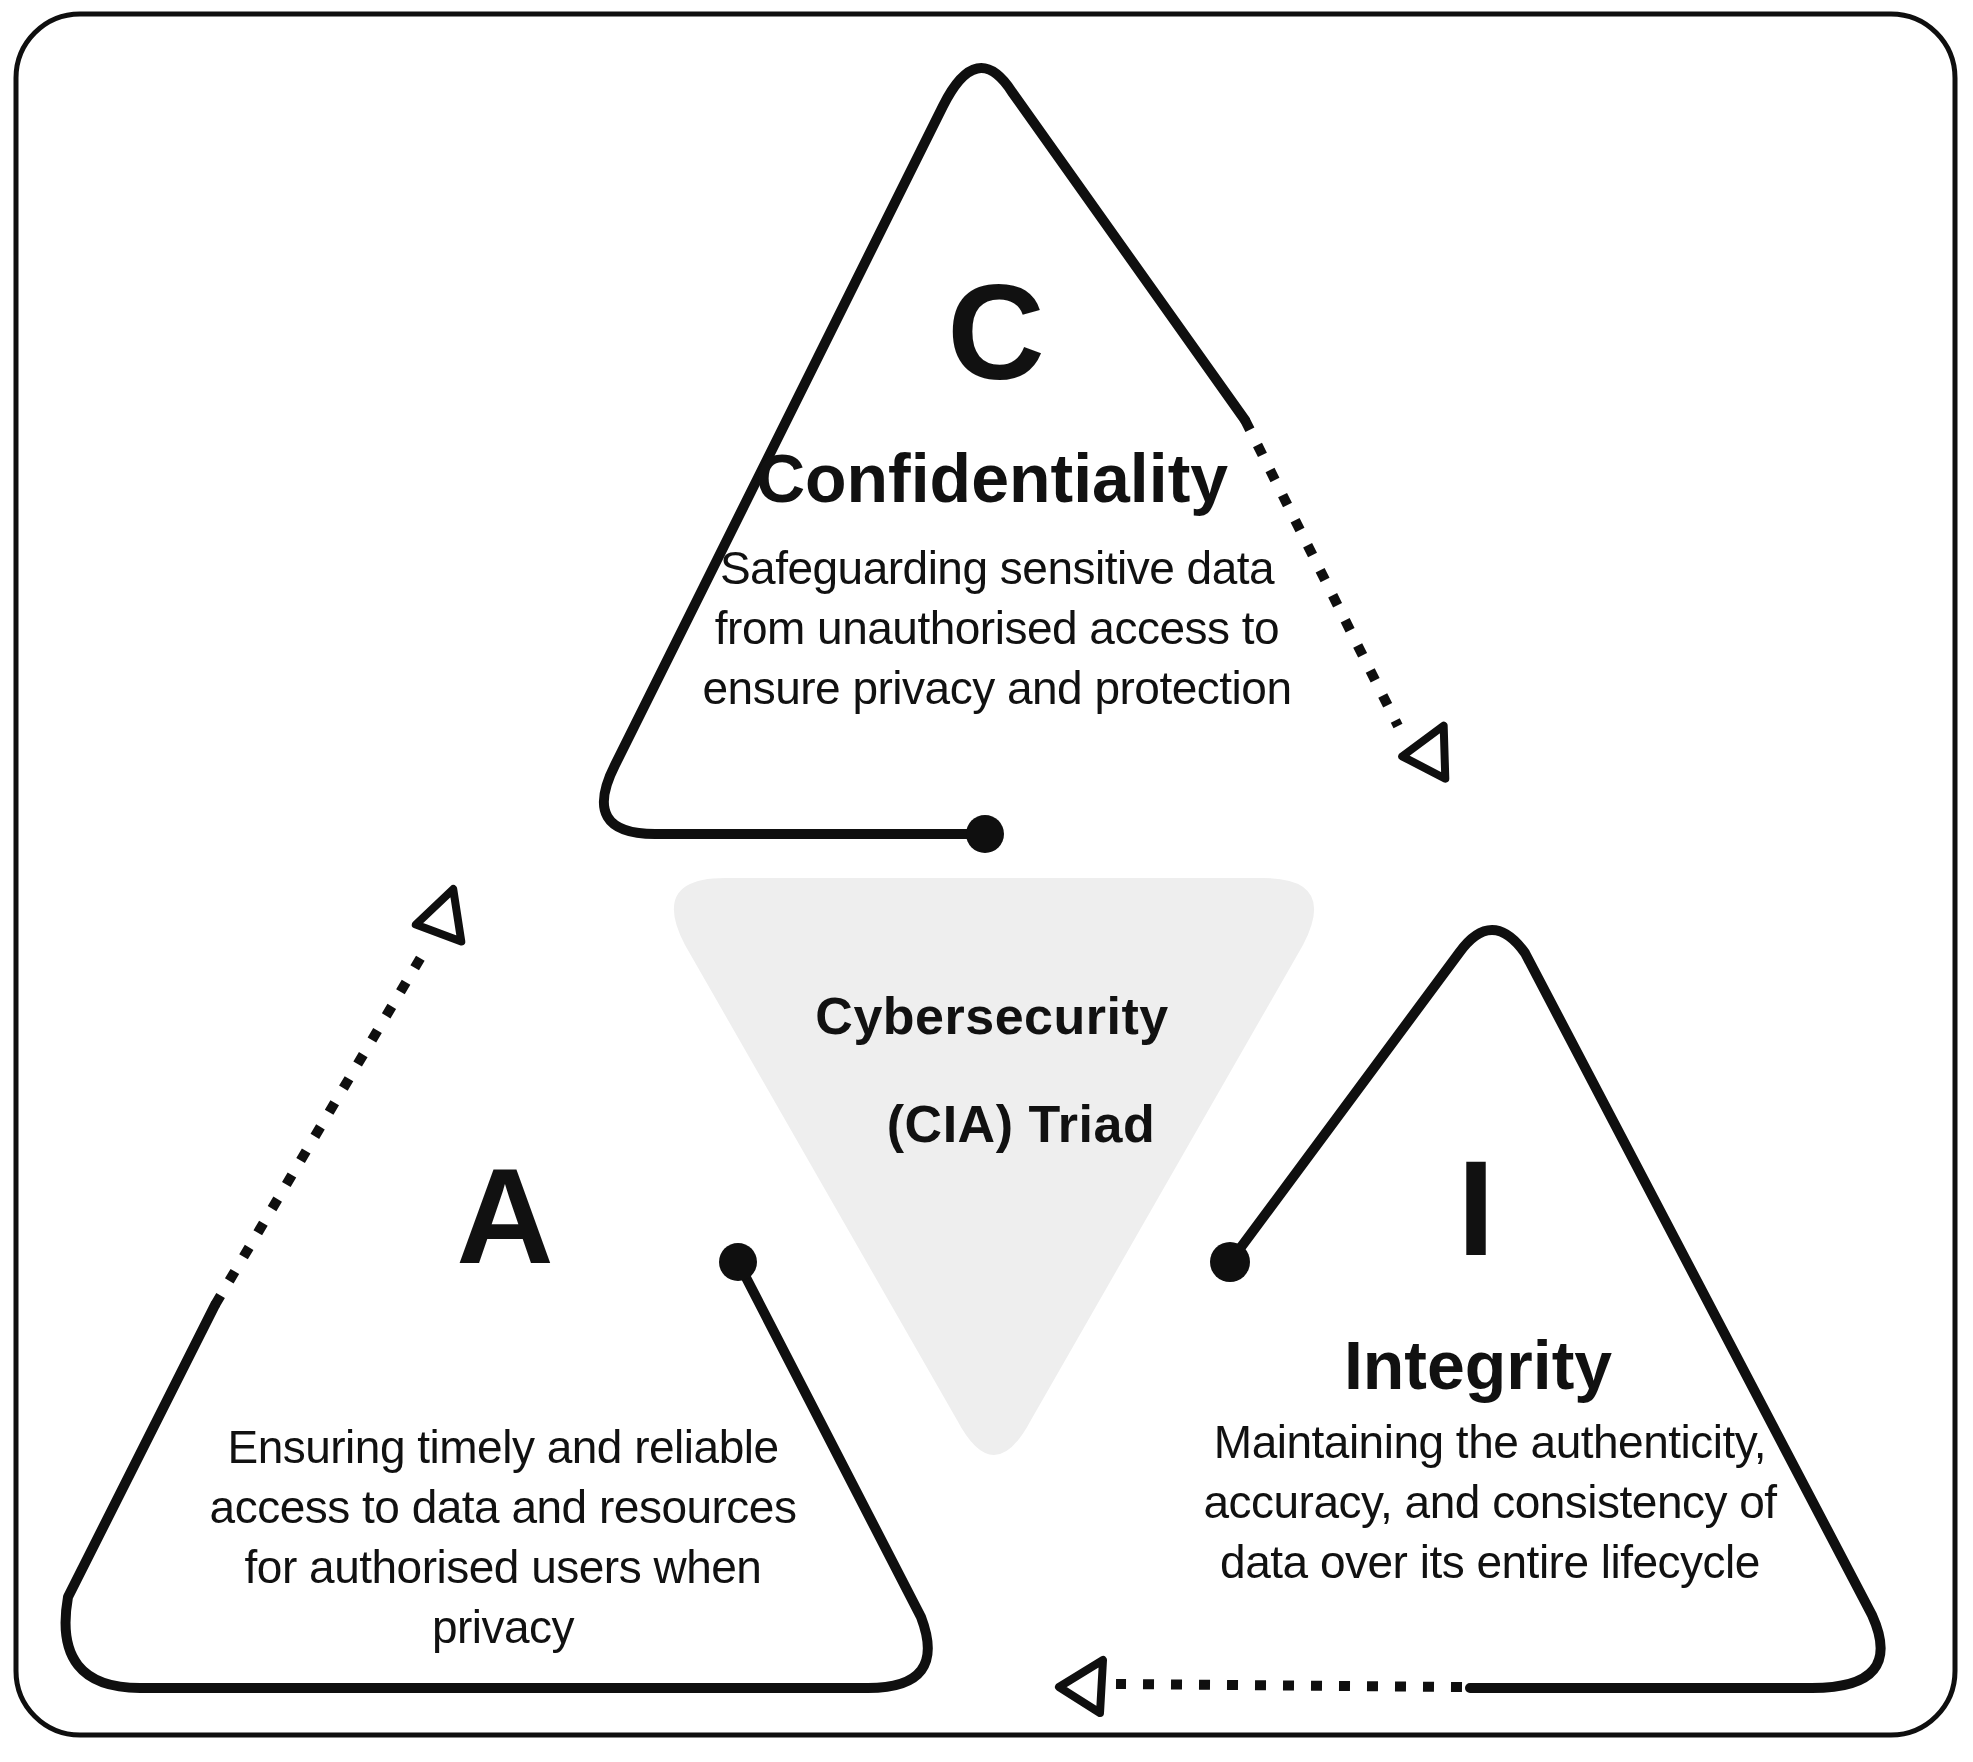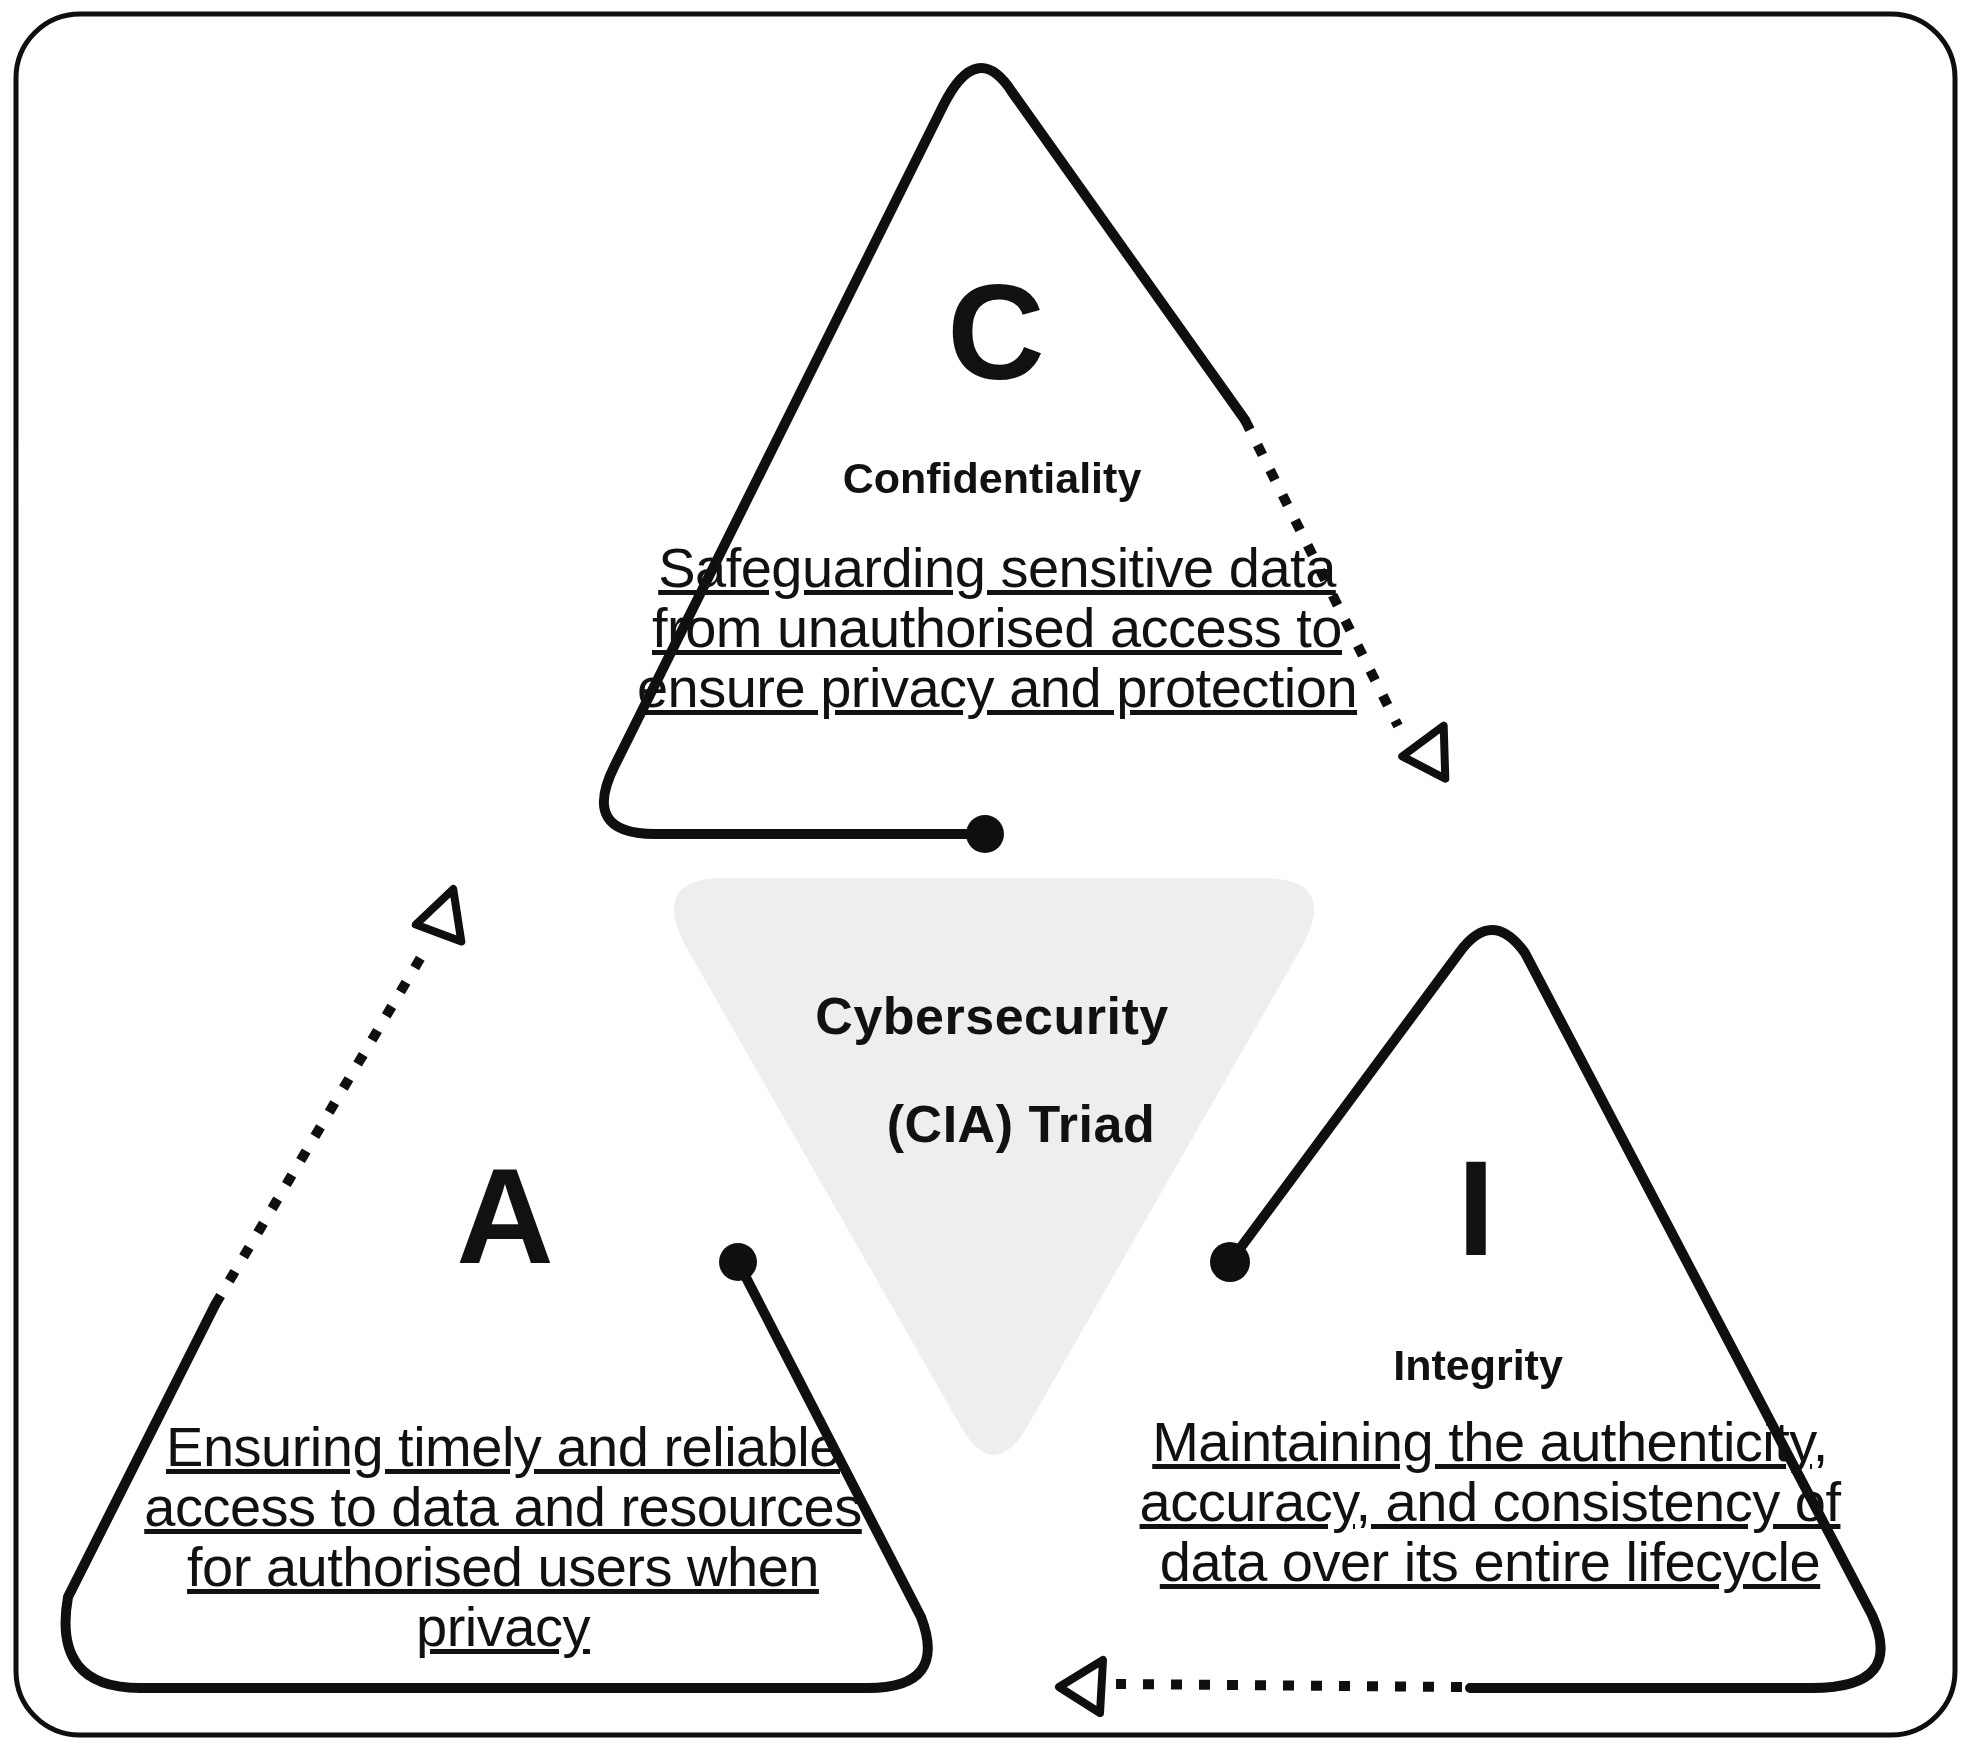--- a/index.html
+++ b/index.html
@@ -13,22 +13,22 @@
   }
   .stage svg{position:absolute;left:0;top:0;}
   .txt{
     position:absolute;
     transform:translate(-50%,-50%);
     text-align:center;
     white-space:nowrap;
     color:#111111;
   }
   .big-letter{font-size:135px;font-weight:bold;line-height:1;}
-  .node-title{font-size:43px;font-weight:bold;line-height:1;}
-  .node-desc{font-size:56px;line-height:60px;font-weight:400;letter-spacing:-0.5px;text-decoration:underline;}
+  .node-title{font-size:68px;font-weight:bold;line-height:1;}
+  .node-desc{font-size:46px;line-height:60px;font-weight:400;letter-spacing:-0.5px;}
   .center-title{font-size:52px;font-weight:bold;letter-spacing:0.5px;}
 </style>
 </head>
 <body>
 
 <div class="stage">
 
   <svg width="1973" height="1762" viewBox="0 0 1973 1762" aria-hidden="true">
 
     <rect x="16" y="14" width="1939" height="1721" rx="64" ry="64" fill="#ffffff" stroke="#0f0f0f" stroke-width="5"></rect>

